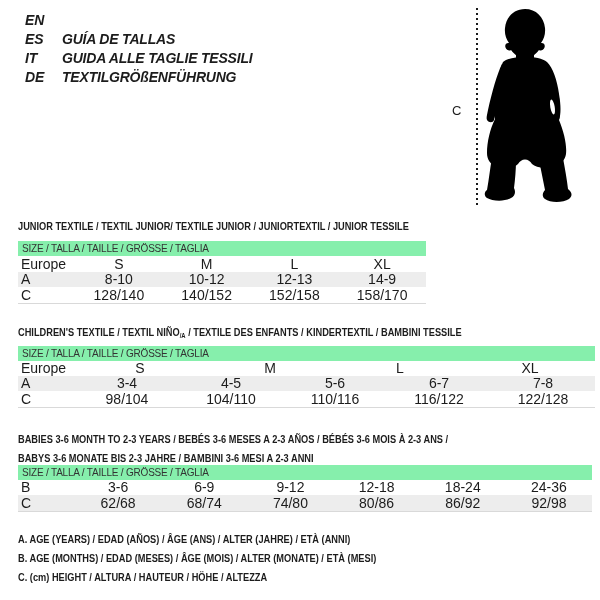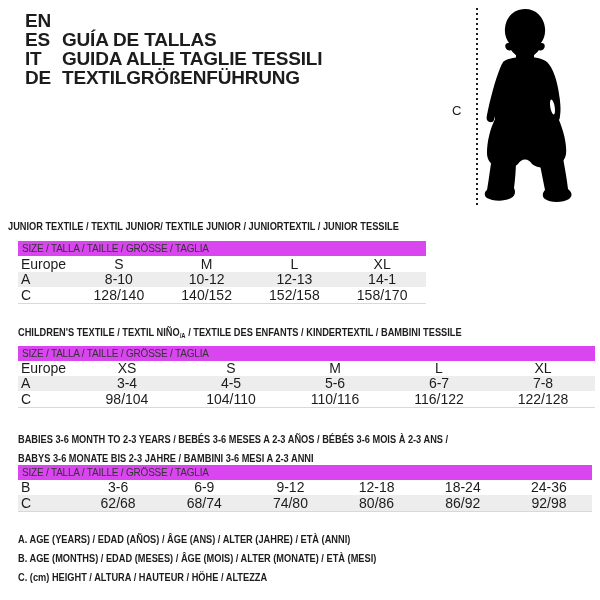--- a/index.html
+++ b/index.html
@@ -2,38 +2,38 @@
 <html><head>
 <meta charset="utf-8">
 <style>
   * { margin:0; padding:0; box-sizing:border-box; }
   html,body { width:600px; height:600px; background:#fff; overflow:hidden; }
   body { font-family:"Liberation Sans","DejaVu Sans",sans-serif; color:#1c1c1c; position:relative; }
   .abs { position:absolute; }
 
   
   .lang-list { left:25px; top:11px; list-style:none; }
-  .lang-row { display:flex; line-height:19px; font-weight:700; font-size:19px; letter-spacing:-0.2px; }
+  .lang-row { display:flex; line-height:19px; font-weight:700; font-size:14px; letter-spacing:-0.2px;font-style:italic; }
   .lang-code { width:37px; }
 
   
   .cnd { display:inline-block; transform:scaleX(.84); transform-origin:0 50%; white-space:nowrap;
          font-weight:700; font-size:11px; letter-spacing:0; }
 
   
   .dim-line { left:476px; top:8px; width:2px; height:200px;
               background:repeating-linear-gradient(to bottom,#1a1a1a 0 2px,transparent 2px 5px); }
   .dim-label { left:452px; top:103px; font-size:13px; font-weight:400; }
   .figure-svg { left:483px; top:8px; }
 
   
   .tbl-title { line-height:14px; }
   .sub { font-size:7px; vertical-align:-2px; }
   .sizebox { left:18px; background:#fff; border-bottom:1px solid #d9d9d9; }
-  .thead { background:#d946ef; height:15px; line-height:15px; padding-left:4px;
+  .thead { background:#86efac; height:15px; line-height:15px; padding-left:4px;
            font-size:10px; color:#333; letter-spacing:-0.2px; white-space:nowrap; overflow:hidden; }
   .trow { display:flex; font-size:14px; }
   .trow.stripe { background:#ededed; }
   .tlabel { width:57px; padding-left:3px; }
   .tcell { flex:1; text-align:center; }
   .h16 { height:16px; line-height:16px; }
   .h15 { height:15px; line-height:15px; }
 
   .note { line-height:13px; }
 </style>
@@ -74,56 +74,55 @@
     <path d="M62,54 C68,60 72,70 75,84 C77,94 78,104 76,112 C75,116 70,117 68,114 C66,111 67,104 66,96 C65,84 62,70 58,60 Z"></path>
 
     <ellipse cx="69.5" cy="99" rx="2.2" ry="7.5" fill="#fff" transform="rotate(-10 69.5 99)"></ellipse>
 
     <path d="M9,150 C16,153 26,154 33,152 C33,162 32,172 31,180 C33,184 32,188 28,190 C21,194 9,193 4,190 C1,188 1,184 4,182 C6,171 7,160 9,150 Z"></path>
 
     <path d="M56,152 C63,154 73,153 80,150 C82,161 84,172 85,181 C89,184 90,188 86,191 C80,195 67,195 62,191 C59,189 59,185 62,182 C60,172 58,162 56,152 Z"></path>
   </g>
 </svg>
 
-<div class="abs" style="left:8px;top:216px">
+<div class="abs" style="left:18px;top:216px">
   <span class="cnd tbl-title">JUNIOR TEXTILE / TEXTIL JUNIOR/ TEXTILE JUNIOR / JUNIORTEXTIL / JUNIOR TESSILE</span>
 </div>
 <div class="abs sizebox" style="top:241px;width:408px">
   <div class="thead">SIZE / TALLA / TAILLE / GRÖSSE / TAGLIA</div>
   <div class="trow h16">
     <div class="tlabel">Europe</div>
     <div class="tcell">S</div>
     <div class="tcell">M</div>
     <div class="tcell">L</div>
     <div class="tcell">XL</div>
   </div>
   <div class="trow h15 stripe">
     <div class="tlabel">A</div>
     <div class="tcell">8-10</div>
     <div class="tcell">10-12</div>
     <div class="tcell">12-13</div>
-    <div class="tcell">14-1</div>
+    <div class="tcell">14-9</div>
   </div>
   <div class="trow h16">
     <div class="tlabel">C</div>
     <div class="tcell">128/140</div>
     <div class="tcell">140/152</div>
     <div class="tcell">152/158</div>
     <div class="tcell">158/170</div>
   </div>
 </div>
 
 <div class="abs" style="left:18px;top:322px">
   <span class="cnd tbl-title"><span>CHILDREN'S TEXTILE / TEXTIL NIÑO</span><span class="sub">/A</span><span> / TEXTILE DES ENFANTS / KINDERTEXTIL / BAMBINI TESSILE</span></span>
 </div>
 <div class="abs sizebox" style="top:346px;width:577px">
   <div class="thead">SIZE / TALLA / TAILLE / GRÖSSE / TAGLIA</div>
   <div class="trow h15">
     <div class="tlabel">Europe</div>
-    <div class="tcell">XS</div>
     <div class="tcell">S</div>
     <div class="tcell">M</div>
     <div class="tcell">L</div>
     <div class="tcell">XL</div>
   </div>
   <div class="trow h15 stripe">
     <div class="tlabel">A</div>
     <div class="tcell">3-4</div>
     <div class="tcell">4-5</div>
     <div class="tcell">5-6</div>

